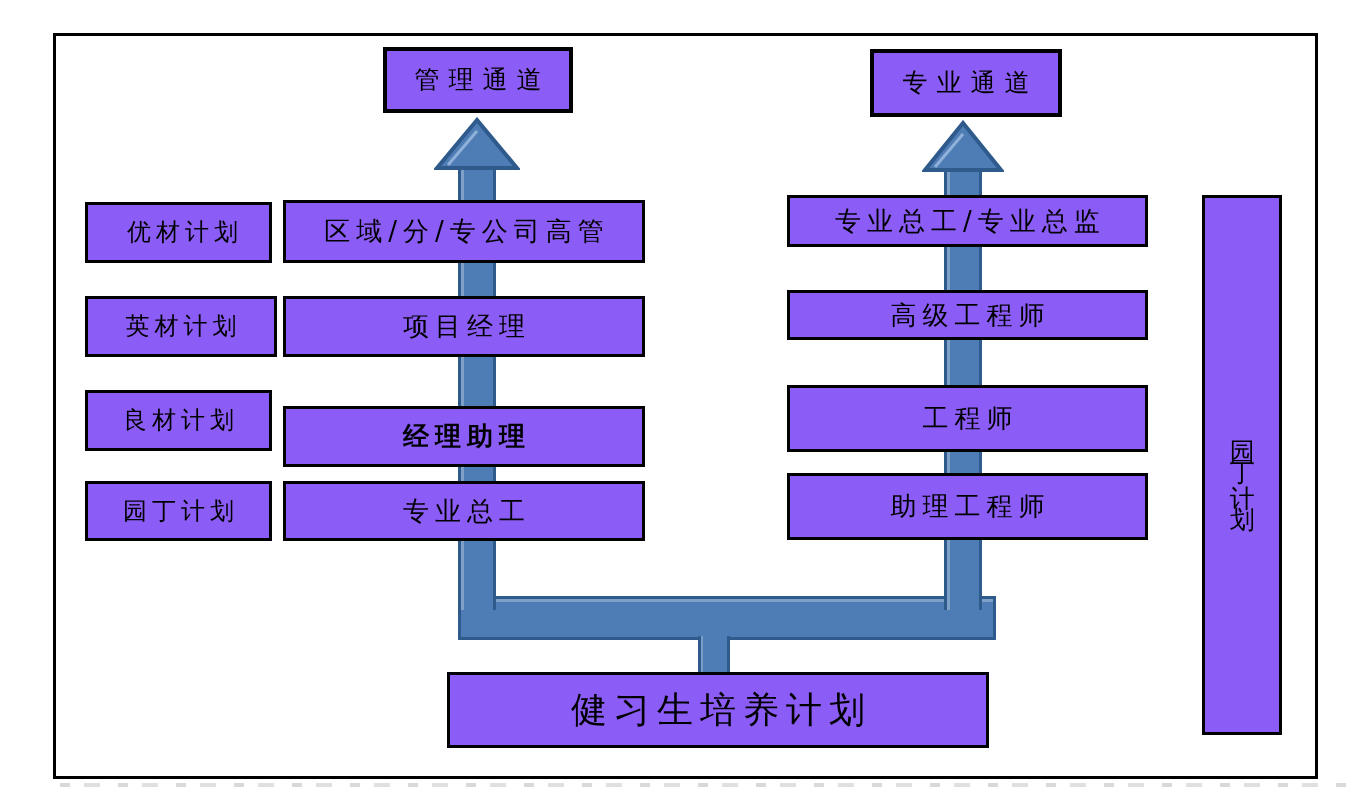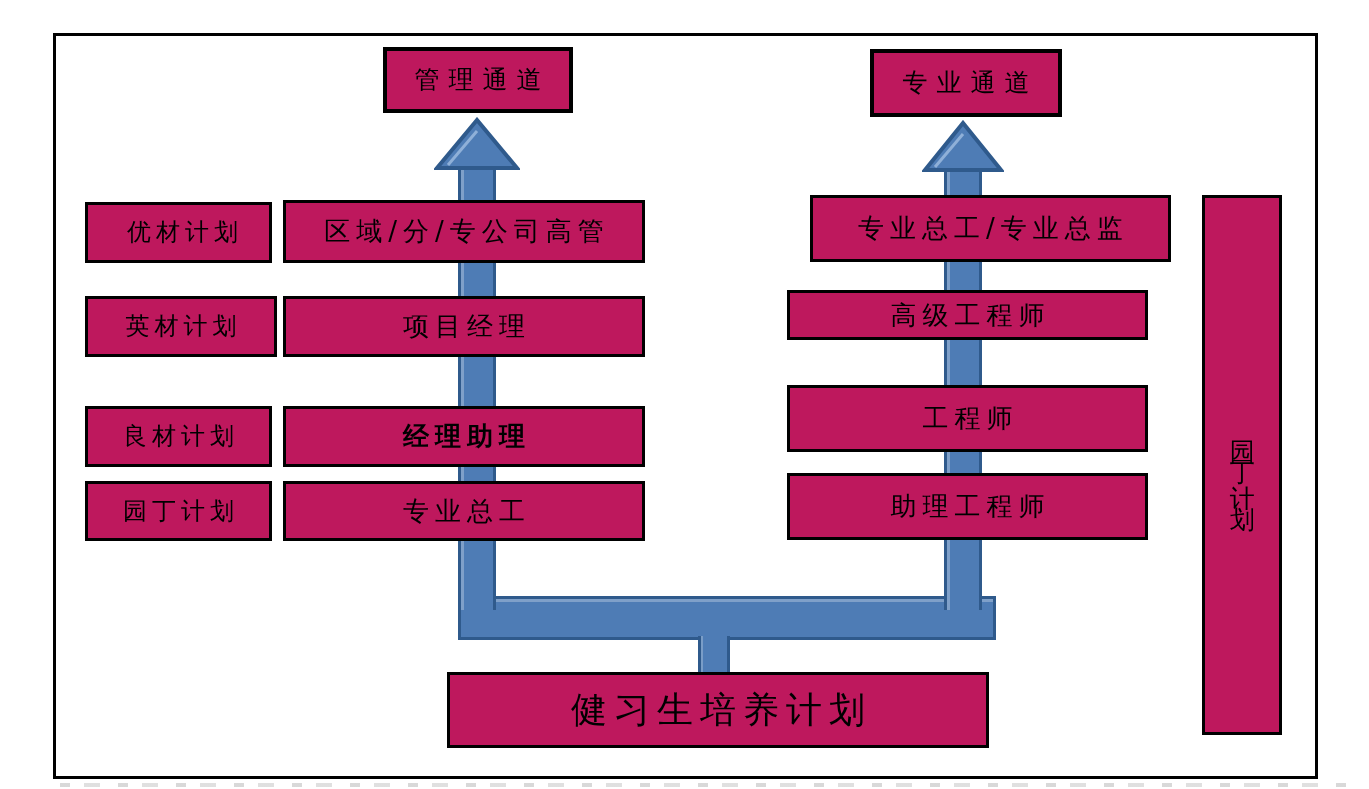--- a/index.html
+++ b/index.html
@@ -5,21 +5,21 @@
   html,body{margin:0;padding:0;background:#ffffff;}
   #stage{
     position:relative;width:1369px;height:789px;background:#ffffff;overflow:hidden;
     font-family:"DejaVu Sans","Liberation Sans",sans-serif;color:#000;
   }
   .frame{
     position:absolute;left:53px;top:33px;width:1265px;height:746px;
     border:3px solid #000;box-sizing:border-box;background:transparent;
   }
   .node{
-    position:absolute;background:#be185d;border:3px solid #000;box-sizing:border-box;
+    position:absolute;background:#8b5cf6;border:3px solid #000;box-sizing:border-box;
     display:flex;align-items:center;justify-content:center;
     text-align:center;z-index:10;line-height:1.1;
   }
   .channel-title{border-width:4px;font-size:25px;letter-spacing:9px;text-indent:9px;}
   .plan-box{font-size:24px;letter-spacing:5px;text-indent:5px;}
   .level-box{font-size:26px;letter-spacing:6px;text-indent:6px;}
   .base-box{font-size:36px;letter-spacing:7px;text-indent:7px;}
   .side-box{
     font-size:25px;
     writing-mode:vertical-lr;text-orientation:upright;letter-spacing:22px;
@@ -71,29 +71,29 @@
   <svg class="arrowhead" style="left:922px;top:120px;" width="82" height="55">
     <polygon points="41,3 3,50 79,50" fill="#4e7cb5" stroke="#2f5a8c" stroke-width="4"></polygon>
     <polyline points="41,14 13,47" fill="none" stroke="#8fb0d8" stroke-width="3"></polyline>
   </svg>
 
   <div class="node channel-title" style="left:383px;top:47px;width:190px;height:66px;">管理通道</div>
   <div class="node channel-title" style="left:870px;top:49px;width:192px;height:68px;">专业通道</div>
 
   <div class="node plan-box" style="left:85px;top:202px;width:187px;height:61px;padding-left:8px;">优材计划</div>
   <div class="node plan-box" style="left:85px;top:296px;width:192px;height:61px;">英材计划</div>
-  <div class="node plan-box" style="left:85px;top:390px;width:187px;height:61px;margin-top:16px;">良材计划</div>
+  <div class="node plan-box" style="left:85px;top:390px;width:187px;height:61px;">良材计划</div>
   <div class="node plan-box" style="left:85px;top:481px;width:187px;height:60px;">园丁计划</div>
 
   <div class="node level-box" style="left:283px;top:200px;width:362px;height:63px;">区域/分/专公司高管</div>
   <div class="node level-box" style="left:283px;top:296px;width:362px;height:61px;">项目经理</div>
   <div class="node level-box" style="left:283px;top:406px;width:362px;height:61px;font-weight:bold;">经理助理</div>
   <div class="node level-box" style="left:283px;top:481px;width:362px;height:60px;">专业总工</div>
 
-  <div class="node level-box" style="left:787px;top:195px;width:361px;height:67px;margin-left:23px;">专业总工/专业总监</div>
+  <div class="node level-box" style="left:787px;top:195px;width:361px;height:52px;">专业总工/专业总监</div>
   <div class="node level-box" style="left:787px;top:290px;width:361px;height:50px;">高级工程师</div>
   <div class="node level-box" style="left:787px;top:385px;width:361px;height:67px;">工程师</div>
   <div class="node level-box" style="left:787px;top:473px;width:361px;height:67px;text-align:center;">助理工程师</div>
 
   <div class="node side-box" style="left:1202px;top:195px;width:80px;height:540px;">园丁计划</div>
 
   <div class="node base-box" style="left:447px;top:672px;width:542px;height:76px;">健习生培养计划</div>
 
   <div class="cropped-strip"></div>
 

